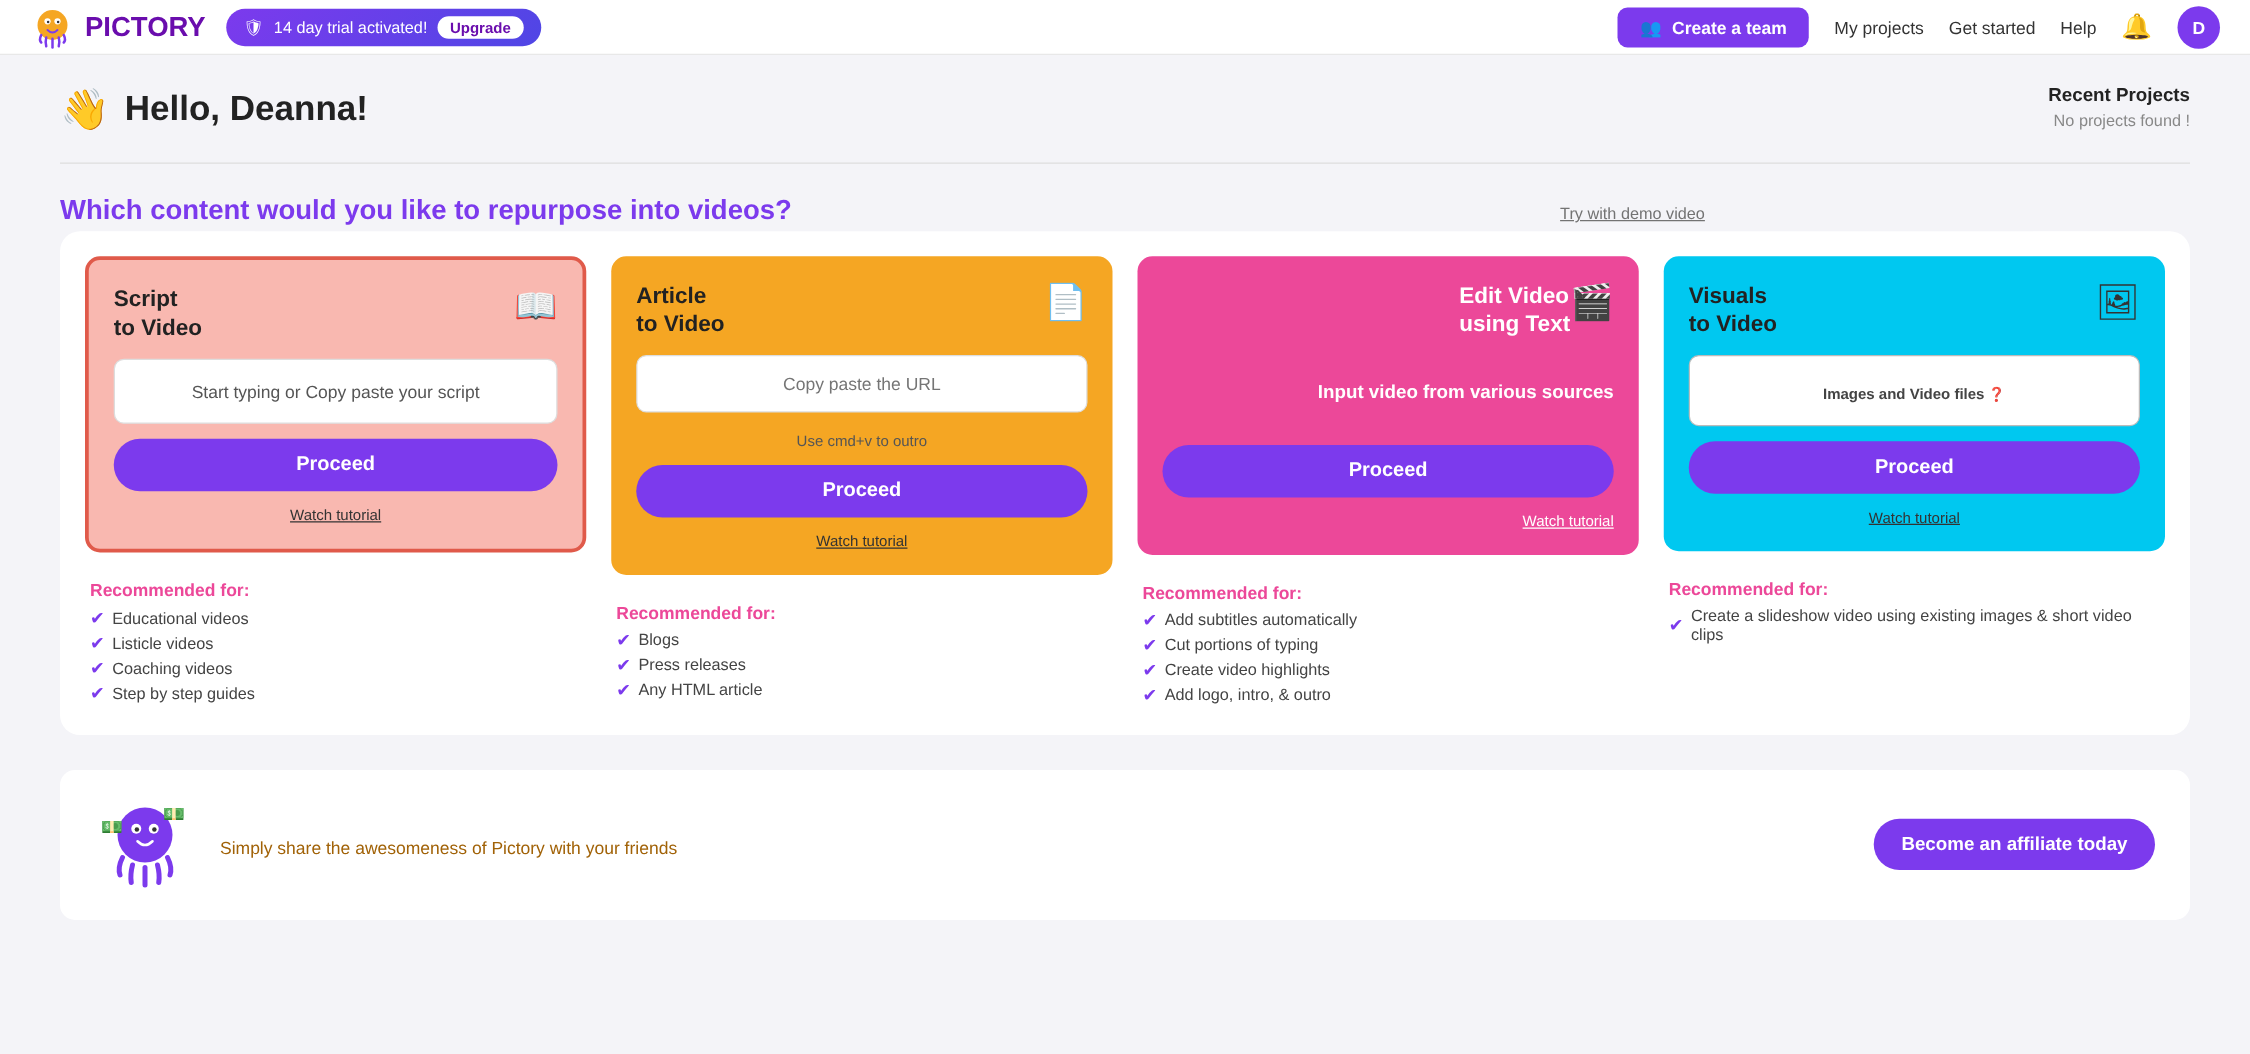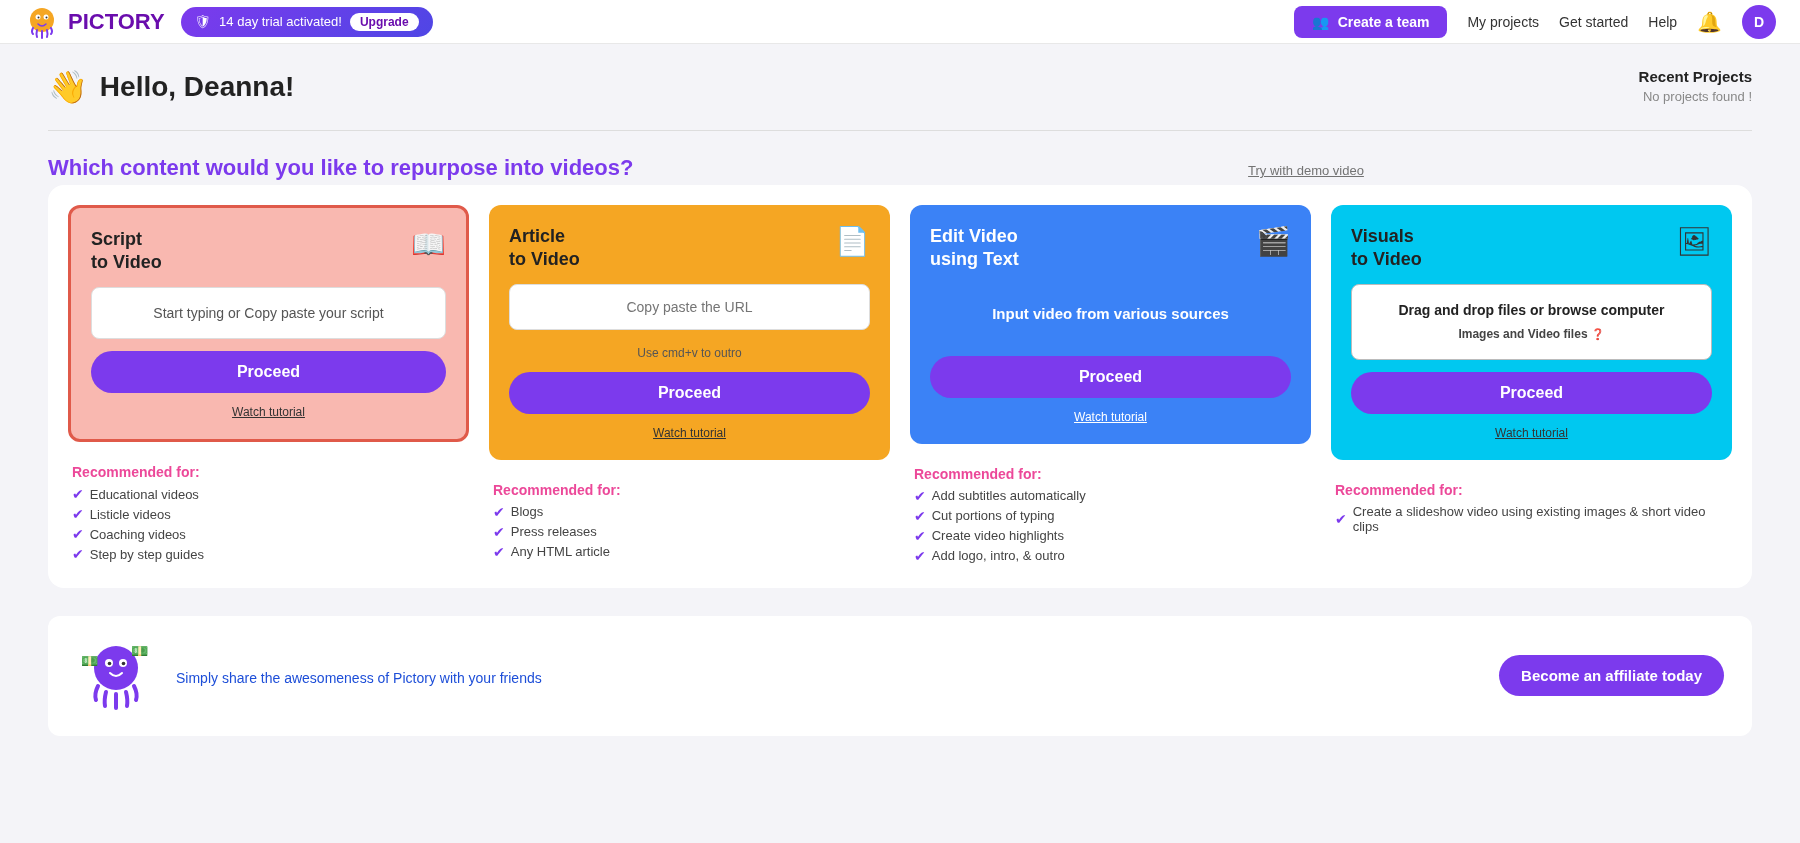--- a/index.html
+++ b/index.html
@@ -64,21 +64,21 @@
       transform: translateX(50%);
     }
 
     .card {
       flex: 1; border-radius: 12px; padding: 20px;
       display: flex; flex-direction: column; gap: 12px;
       min-width: 0;
     }
     .card-pink { background: #f9b8b0; border: 3px solid #e05a4a; }
     .card-yellow { background: #f5a623; }
-    .card-purple { background: #3b82f6; }
+    .card-purple { background: #ec4899; align-items: flex-end; }
     .card-cyan { background: #00c8f0; }
 
     .card-header { display: flex; justify-content: space-between; align-items: flex-start; }
     .card-title { font-size: 18px; font-weight: 800; color: #222; line-height: 1.3; }
     .card-icon { font-size: 28px; color: #333; }
 
     .card-input-area {
       background: #fff; border-radius: 8px; border: 1px solid #ddd;
       padding: 14px; text-align: center; color: #888; font-size: 14px;
     }
@@ -114,21 +114,21 @@
     .drag-drop-help { font-size: 11px; color: #7c3aed; display: inline; cursor: pointer; }
 
     
     .affiliate-banner {
       display: flex; align-items: center; gap: 20px;
       background: #fff; border-radius: 12px; padding: 20px 28px;
       margin-top: 28px;
     }
     .affiliate-text { flex: 1; }
     .affiliate-title { font-size: 18px; font-weight: 700; color: #222; }
-    .affiliate-sub { font-size: 14px; color: #1d4ed8; margin-top: 4px; }
+    .affiliate-sub { font-size: 14px; color: #a16207; margin-top: 4px; }
     .affiliate-btn {
       background: #7c3aed; color: #fff; border: none; border-radius: 24px;
       padding: 12px 22px; font-size: 15px; font-weight: 700; cursor: pointer; white-space: nowrap;
     }
 
     .cards-section { position: relative; }
   </style>
 </head>
 <body>
 
@@ -303,22 +303,20 @@
 
       <div style="flex:1; display:flex; flex-direction:column; gap:12px;">
         <div class="card card-cyan">
           <div class="card-header">
             <div class="card-title">
               <span>Visuals</span><br><span>to Video</span>
             </div>
             <span class="card-icon">🖼</span>
           </div>
           <div class="drag-drop-area">
-            <div style="font-weight:700; font-size:14px; color:#222;">Drag and drop files or
-browse computer</div>
             <div style="margin-top:6px; font-size:12px; color:#444;">
               <span>Images and Video files</span>
               <span class="drag-drop-help"> ❓</span>
             </div>
           </div>
           <button class="proceed-btn">Proceed</button>
           <div class="watch-link">Watch tutorial</div>
         </div>
         <div class="card-recs">
           <div class="card-recs-title">Recommended for:</div>

